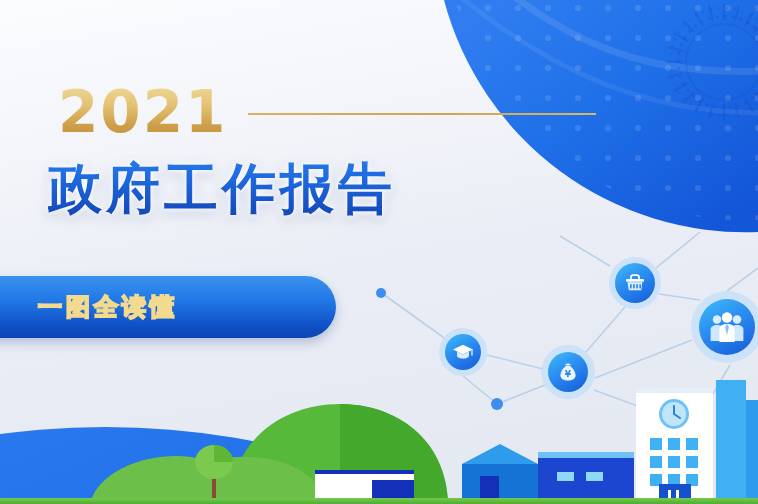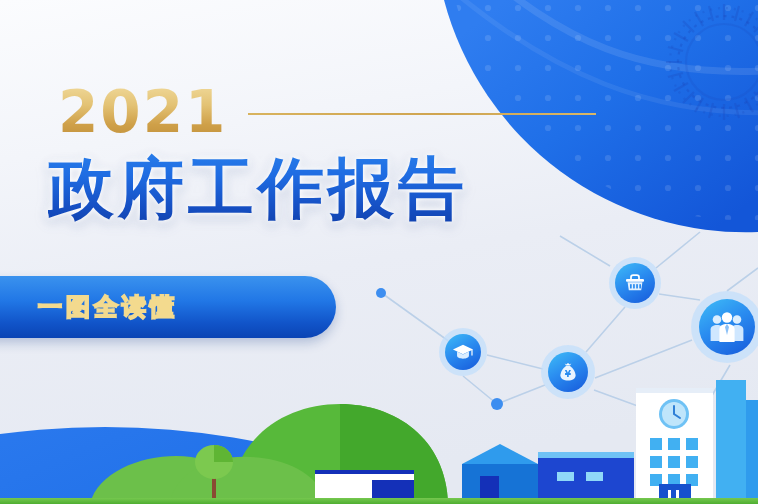--- a/index.html
+++ b/index.html
@@ -29,21 +29,21 @@
     -webkit-background-clip:text;background-clip:text;color:transparent;
     display:inline-block;
   }
   #gold-rule{
     position:absolute;left:190px;top:29px;width:348px;height:2px;
     background:linear-gradient(90deg,#d8b35e 0%,#cfa450 55%,#d9b767 100%);
   }
 
   #main-title{
     position:absolute;left:48px;top:146px;
-    font-size:66px;line-height:86px;font-weight:bold;letter-spacing:4px;
+    font-size:54px;line-height:86px;font-weight:bold;letter-spacing:4px;
     font-family:"DejaVu Sans","Liberation Sans",sans-serif;
     background:linear-gradient(180deg,#2a81ec 0%,#1f6ce2 34%,#1650c4 70%,#0e3ca6 100%);
     -webkit-background-clip:text;background-clip:text;color:transparent;
     white-space:nowrap;
     filter:drop-shadow(0 0 2px #ffffff) drop-shadow(0 0 5px rgba(255,255,255,.95))
            drop-shadow(0 3px 5px rgba(40,70,140,.20));
   }
 
   #pill{
     position:absolute;left:-22px;top:276px;width:358px;height:62px;

